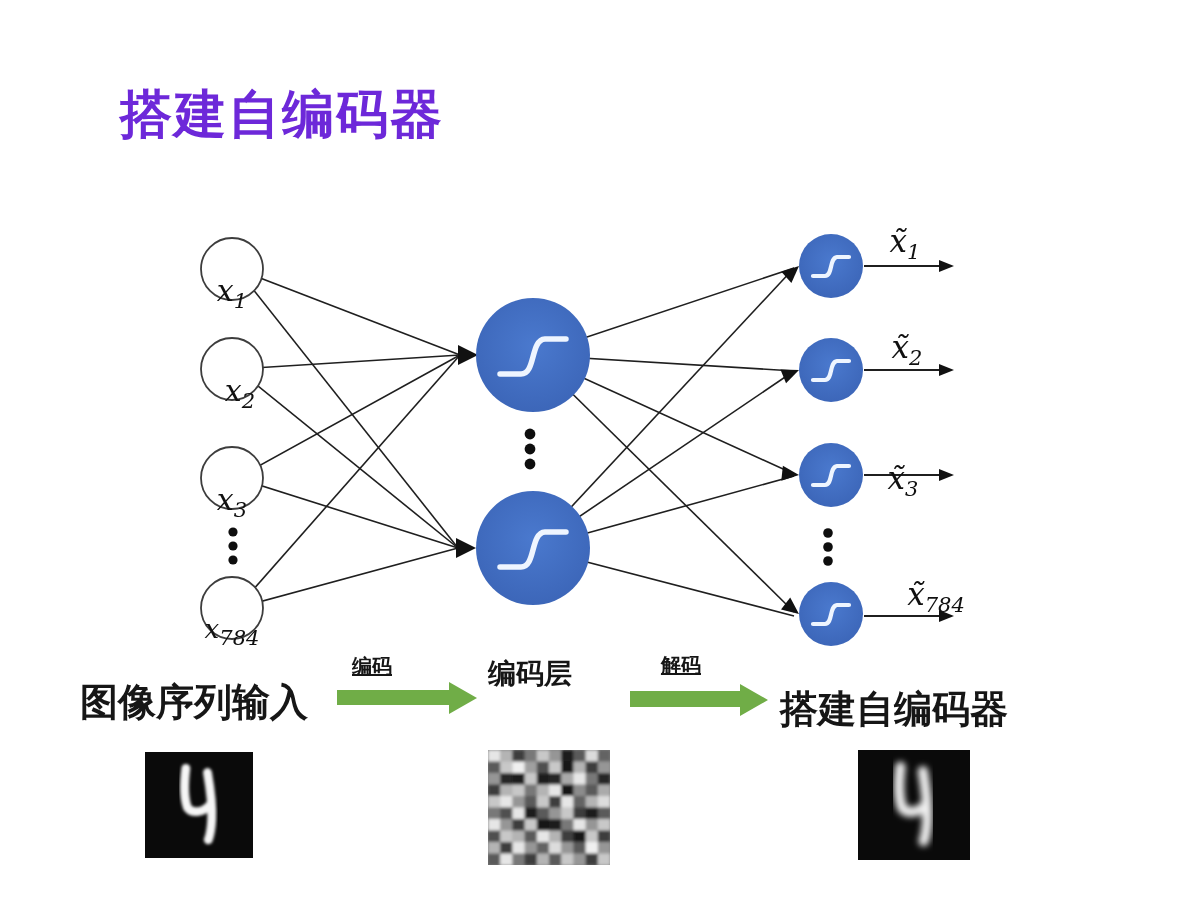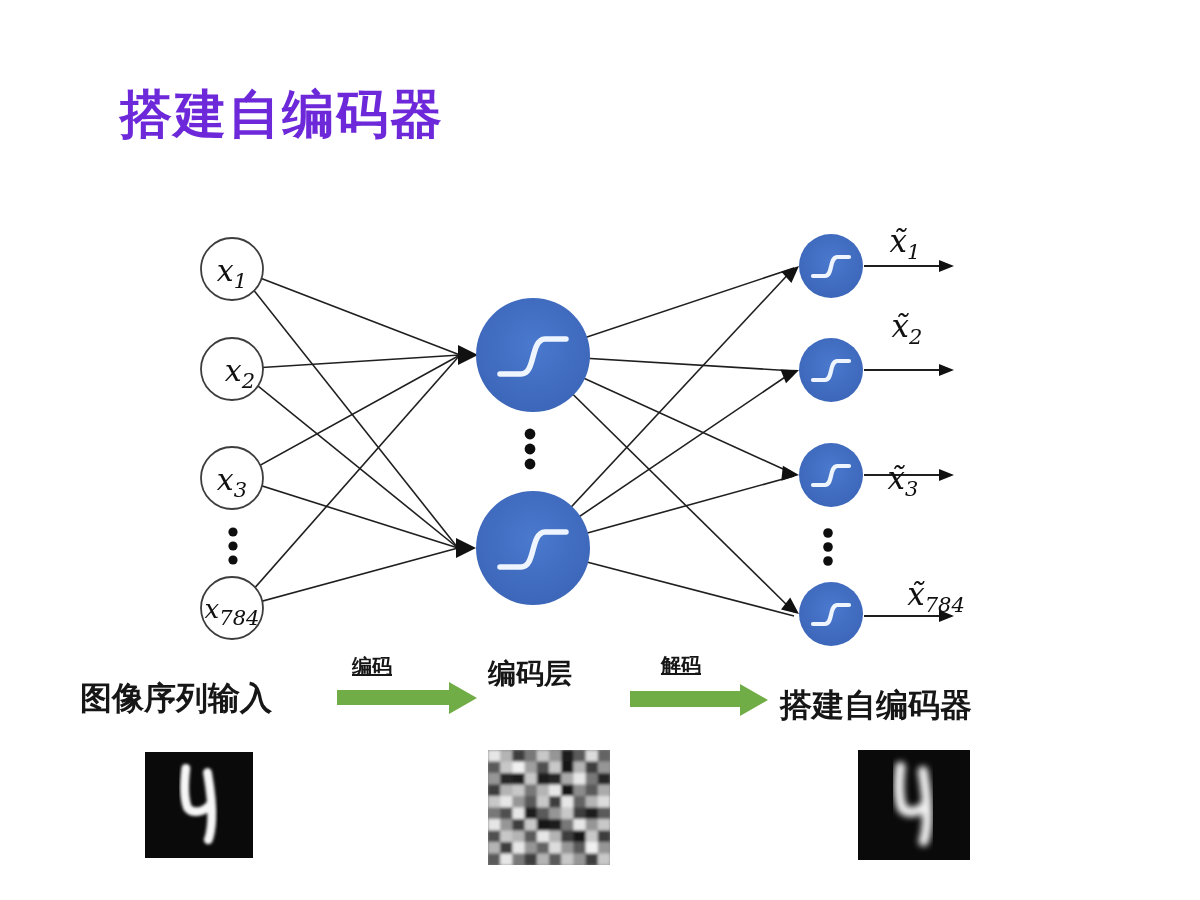--- a/index.html
+++ b/index.html
@@ -10,26 +10,26 @@
   .abs{position:absolute;}
   .title{
     left:120px;top:80px;font-size:52px;font-weight:600;letter-spacing:2px;color:#6d28d9;
     white-space:nowrap;
   }
   .net-svg{left:0;top:0;width:1200px;height:900px;}
   .math{font-family:"DejaVu Serif",serif;font-style:italic;color:#101010;white-space:nowrap;}
   .wlabel{font-size:50px;}
   .wlabel sub{font-size:33px;line-height:0;vertical-align:-10px;}
   .wlabel .comma{white-space:pre;}
-  .node-label{transform:translate(-50%,-50%);font-size:30px;text-align:center;}
+  .node-label{transform:translate(-50%,-50%);font-size:30px;text-align:center;margin-top:20px;}
   .node-label sub{font-size:21px;line-height:0;vertical-align:-7px;}
   .out-label{transform:translate(-50%,-50%);font-size:31px;}
   .out-label sub{font-size:21px;line-height:0;vertical-align:-7px;}
   .caption{font-weight:600;color:#161616;white-space:nowrap;}
-  .cap-big{font-size:32px;}
+  .cap-big{font-size:38px;}
   .cap-mid{font-size:28px;}
   .cap-small{font-size:20px;text-decoration:underline;}
   .mnist{position:absolute;display:block;}
 </style>
 </head>
 <body>
 
 <div class="stage">
 
   <div class="abs title">搭建自编码器</div>
@@ -132,21 +132,21 @@
     </g>
   </svg>
 
 
   <div class="abs math node-label" style="left:232px;top:270px"><span>x</span><sub>1</sub></div>
   <div class="abs math node-label" style="left:240px;top:370px"><span>x</span><sub>2</sub></div>
   <div class="abs math node-label" style="left:232px;top:479px"><span>x</span><sub>3</sub></div>
   <div class="abs math node-label" style="left:232px;top:609px;font-size:26px"><span>x</span><sub>784</sub></div>
 
   <div class="abs math out-label" style="left:905px;top:241px"><span>x̃</span><sub>1</sub></div>
-  <div class="abs math out-label" style="left:907px;top:326px"><span>x̃</span><sub>2</sub></div>
+  <div class="abs math out-label" style="left:907px;top:347px"><span>x̃</span><sub>2</sub></div>
   <div class="abs math out-label" style="left:903px;top:478px"><span>x̃</span><sub>3</sub></div>
   <div class="abs math out-label" style="left:936px;top:594px"><span>x̃</span><sub>784</sub></div>
 
   <div class="abs caption cap-big" style="left:80px;top:677px">图像序列输入</div>
   <div class="abs caption cap-small" style="left:352px;top:653px">编码</div>
   <div class="abs caption cap-mid" style="left:488px;top:655px">编码层</div>
   <div class="abs caption cap-small" style="left:661px;top:652px">解码</div>
   <div class="abs caption cap-big" style="left:780px;top:684px">搭建自编码器</div>
 
   <svg class="mnist" style="left:145px;top:752px;width:108px;height:106px" viewBox="0 0 28 28" preserveAspectRatio="none">

